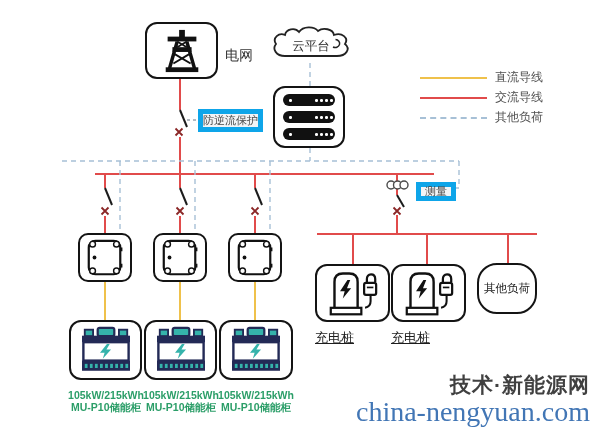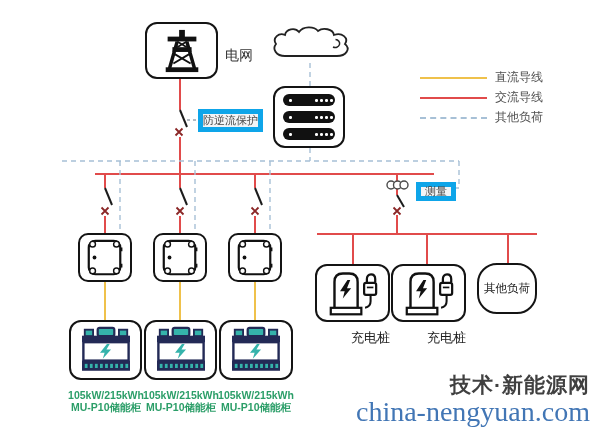--- a/index.html
+++ b/index.html
@@ -21,21 +21,21 @@
   .legend-line.ac{border-top:2px solid #e14b4b;}
   .legend-line.dc{border-top:2px solid #efc14b;}
   .legend-line.comm{border-top:2px dashed #a7c0d6;}
   .legend-label{font-size:12px;color:#4f4f4f;}
 
   .server-bar{width:52px;height:12px;background:#111;border-radius:6px;position:relative;margin:2.5px 0;}
   .server-bar .dot{position:absolute;top:5px;width:2.5px;height:2.5px;border-radius:50%;background:#fff;}
 
   .storage-label{position:absolute;width:84px;top:389px;text-align:center;
                  color:#2b9e68;font-weight:bold;font-size:10.5px;line-height:12px;}
-  .charger-label{position:absolute;width:75px;top:329px;text-align:right;font-size:13px;color:#1d1d1d;}
+  .charger-label{position:absolute;width:75px;top:329px;text-align:left;font-size:13px;color:#1d1d1d;text-decoration:underline;}
 
   .watermark{position:absolute;right:10px;top:374px;text-align:right;line-height:1.08;}
   .watermark .wm1{font-size:21px;font-weight:bold;color:#404040;letter-spacing:1px;}
   .watermark .wm2{font-size:28px;font-family:"Liberation Serif",serif;color:#4276b5;}
   .cloud-text{position:absolute;left:270px;top:38px;width:82px;text-align:center;font-size:12.5px;color:#2e2e2e;}
 </style>
 </head>
 <body>
 
 <div class="stage">
@@ -110,20 +110,21 @@
       <path d="M14,27 L31,37 M30,27 L13,37" stroke="#111" stroke-width="2" fill="none"></path>
       <rect x="5" y="41" width="34" height="5" fill="#111"></rect>
     </svg>
   </div>
   <div class="txt" style="left:225px;top:47px;font-size:14px;color:#333;">电网</div>
 
   <svg class="abs" style="left:270px;top:26px;" width="82" height="38" viewBox="0 0 82 38">
     <path d="M15,30 C6,30 2,23 6,18 C2,12 9,6 15,9 C16,3 25,1 29,6 C33,0 44,0 48,5 C53,1 63,3 64,9 C72,6 79,12 75,18 C81,23 76,30 67,30 Z" fill="#fff" stroke="#222" stroke-width="1.8"></path>
     <path d="M63,21 a4.5,4 0 1 0 2.5,-7.5" fill="none" stroke="#222" stroke-width="1.5"></path>
   </svg>
+  <div class="cloud-text">云平台</div>
 
   <div class="node-box" style="left:273px;top:86px;width:72px;height:62px;flex-direction:column;">
     <div class="server-bar">
       <span class="dot" style="left:6px;"></span>
         <span class="dot" style="left:32px;"></span>
         <span class="dot" style="left:37px;"></span>
         <span class="dot" style="left:42px;"></span>
         <span class="dot" style="left:47px;"></span>
     </div>
     <div class="server-bar">

